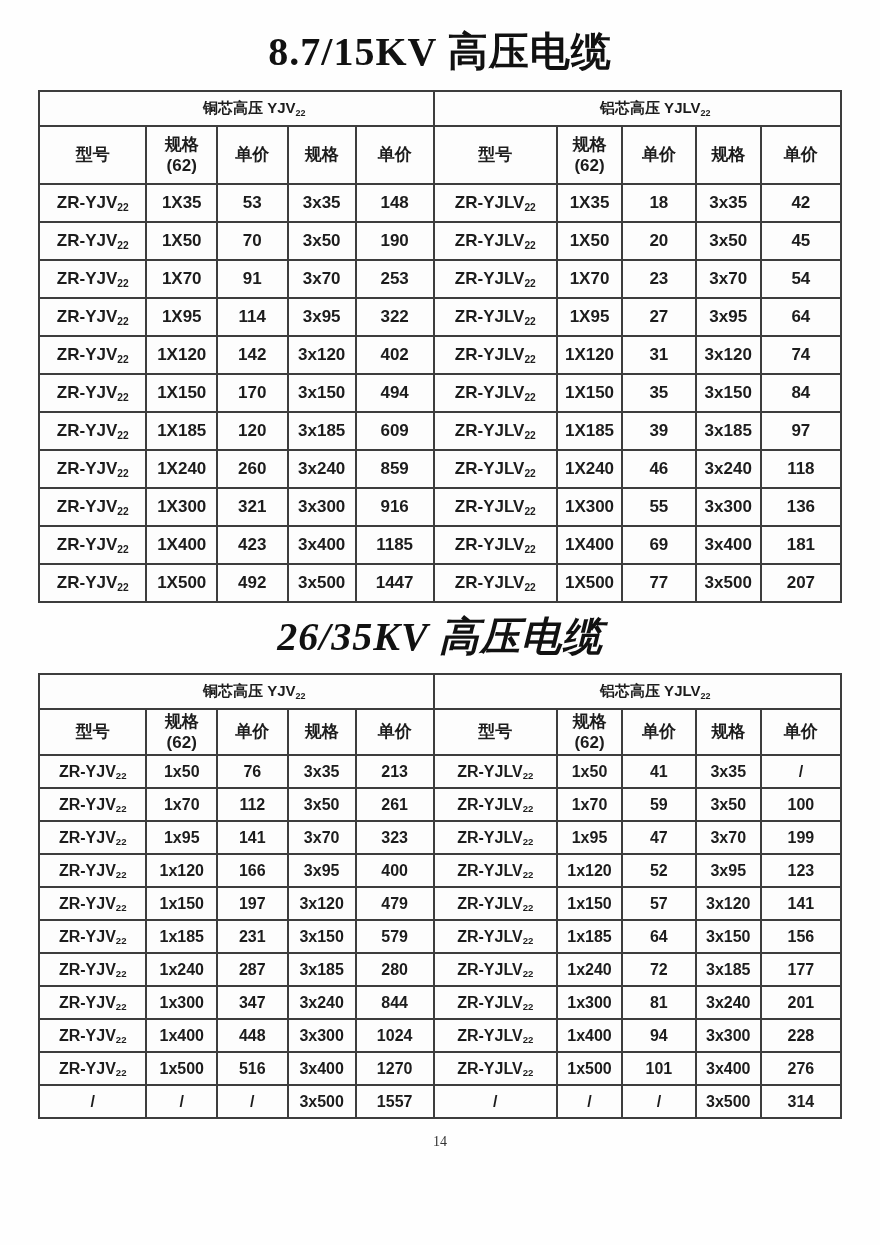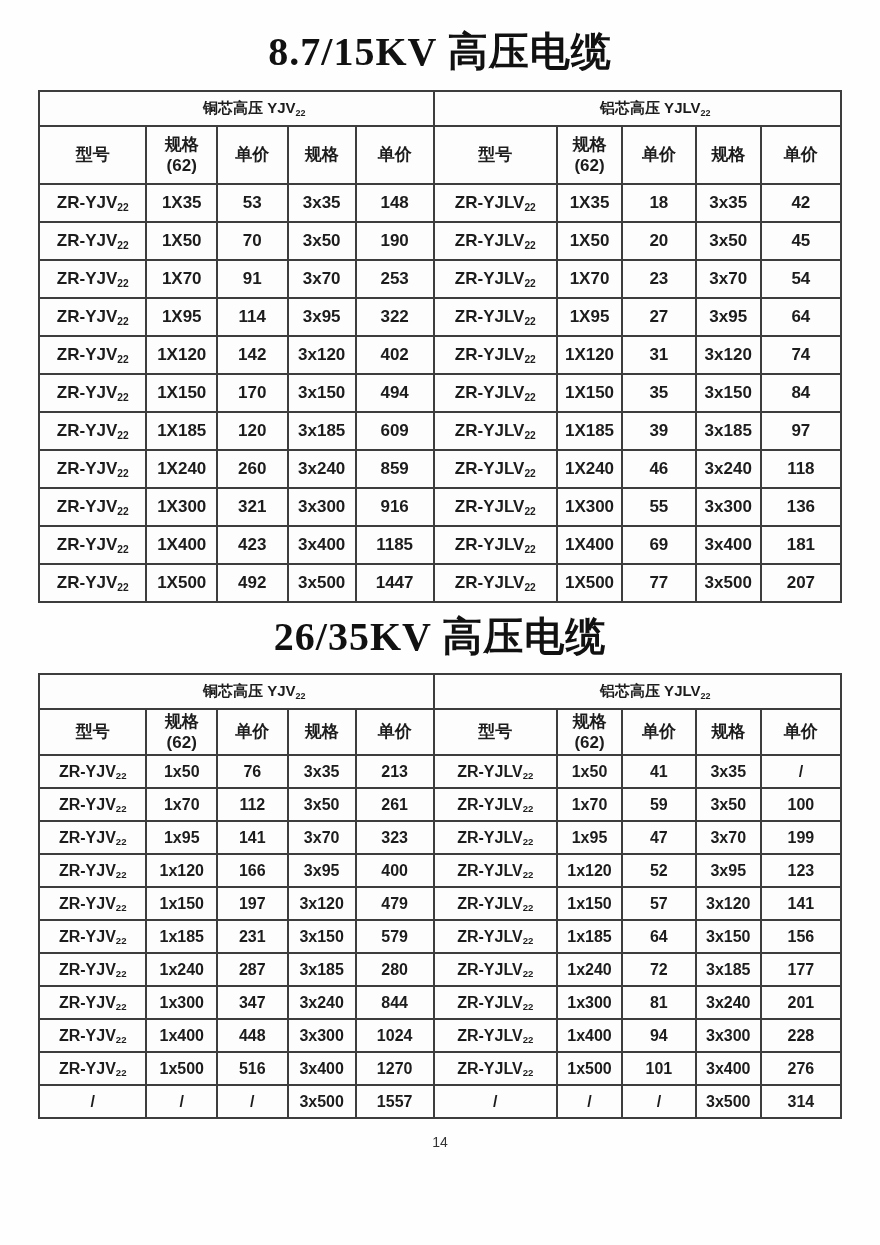--- a/index.html
+++ b/index.html
@@ -19,21 +19,21 @@
   .doc-title {
     text-align: center;
     font-family: "Liberation Serif", "DejaVu Serif", serif;
     font-weight: 700;
     font-size: 40px;
     line-height: 1.2;
     color: #111111;
     letter-spacing: 1px;
   }
   .title-1 { padding-top: 28px; margin: 0 0 14px 0; }
-  .title-2 { margin: 10px 0 12px 0; }
+  .title-2 { margin: 10px 0 12px 0; font-style: italic; }
 
   table.price-table {
     border-collapse: collapse;
     table-layout: fixed;
     width: 804px;
     margin-left: 38px;
     background: #fdfdfd;
   }
   table.price-table th,
   table.price-table td {
@@ -71,21 +71,21 @@
   table.price-table sub {
     font-size: 0.6em;
     vertical-align: baseline;
     position: relative;
     top: 0.28em;
     letter-spacing: 0;
   }
   .page-number {
     margin-top: 15px;
     text-align: center;
-    font-family: Liberation Sans, sans-serif;
+    font-family: Liberation Serif, serif;
     font-size: 14px;
     color: #333333;
   }
 </style>
 </head>
 <body>
 
 <div class="page">
 
   <div class="doc-title title-1">8.7/15KV 高压电缆</div>

